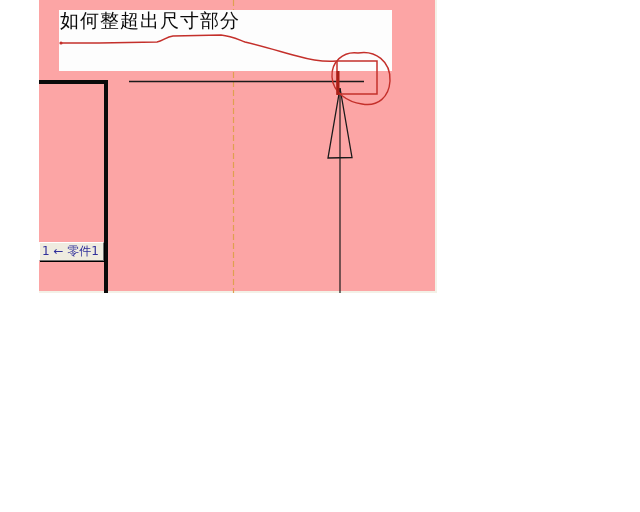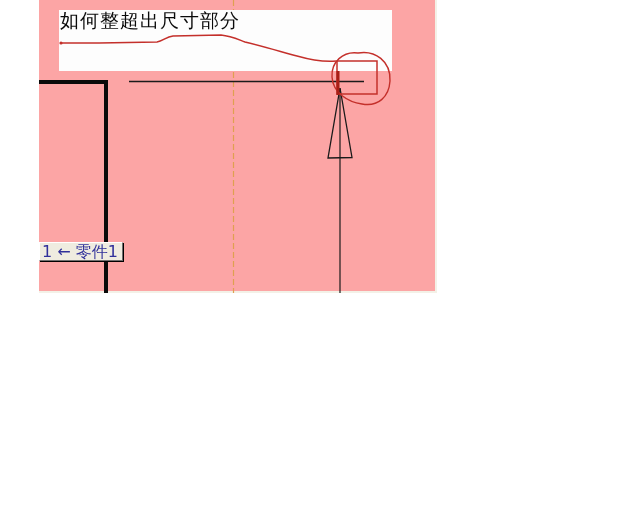--- a/index.html
+++ b/index.html
@@ -54,21 +54,21 @@
     height: 19px;
     box-sizing: border-box;
     padding: 1px 4px 1px 2px;
     background: #efece0;
     border-top: 1px solid #ffffff;
     border-left: 1px solid #ffffff;
     border-right: 1px solid #6f6f6f;
     border-bottom: 1px solid #6f6f6f;
     box-shadow: 1px 1px 0 #000000;
     color: #30309a;
-    font-size: 16px;
+    font-size: 12px;
     line-height: 15px;
     white-space: nowrap;
   }
 </style>
 </head>
 <body>
 
 <div id="stage">
 
   <div class="drawing-canvas">

